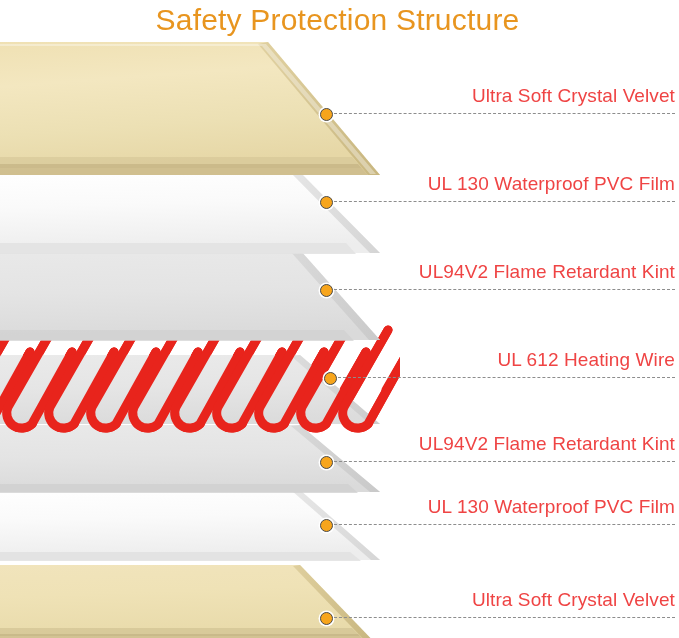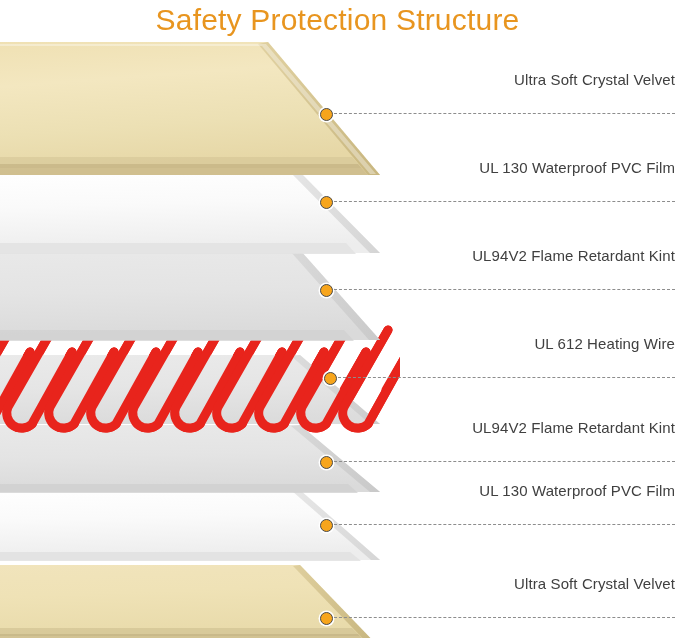--- a/index.html
+++ b/index.html
@@ -67,24 +67,24 @@
   }
   .callout .dash {
     position: absolute;
     top: -1px;
     height: 0;
     border-top: 1.5px dashed #8d8d8d;
   }
   .callout .lbl {
     position: absolute;
     right: 4px;
-    bottom: 22px;
-    font-size: 15px;
+    bottom: 6px;
+    font-size: 19px;
     line-height: 24px;
-    color: #404040;
+    color: #ef4444;
     white-space: nowrap;
     font-weight: 400;
     letter-spacing: 0.1px;
   }
 </style>
 </head>
 <body>
 
 <div id="diagram">
 

